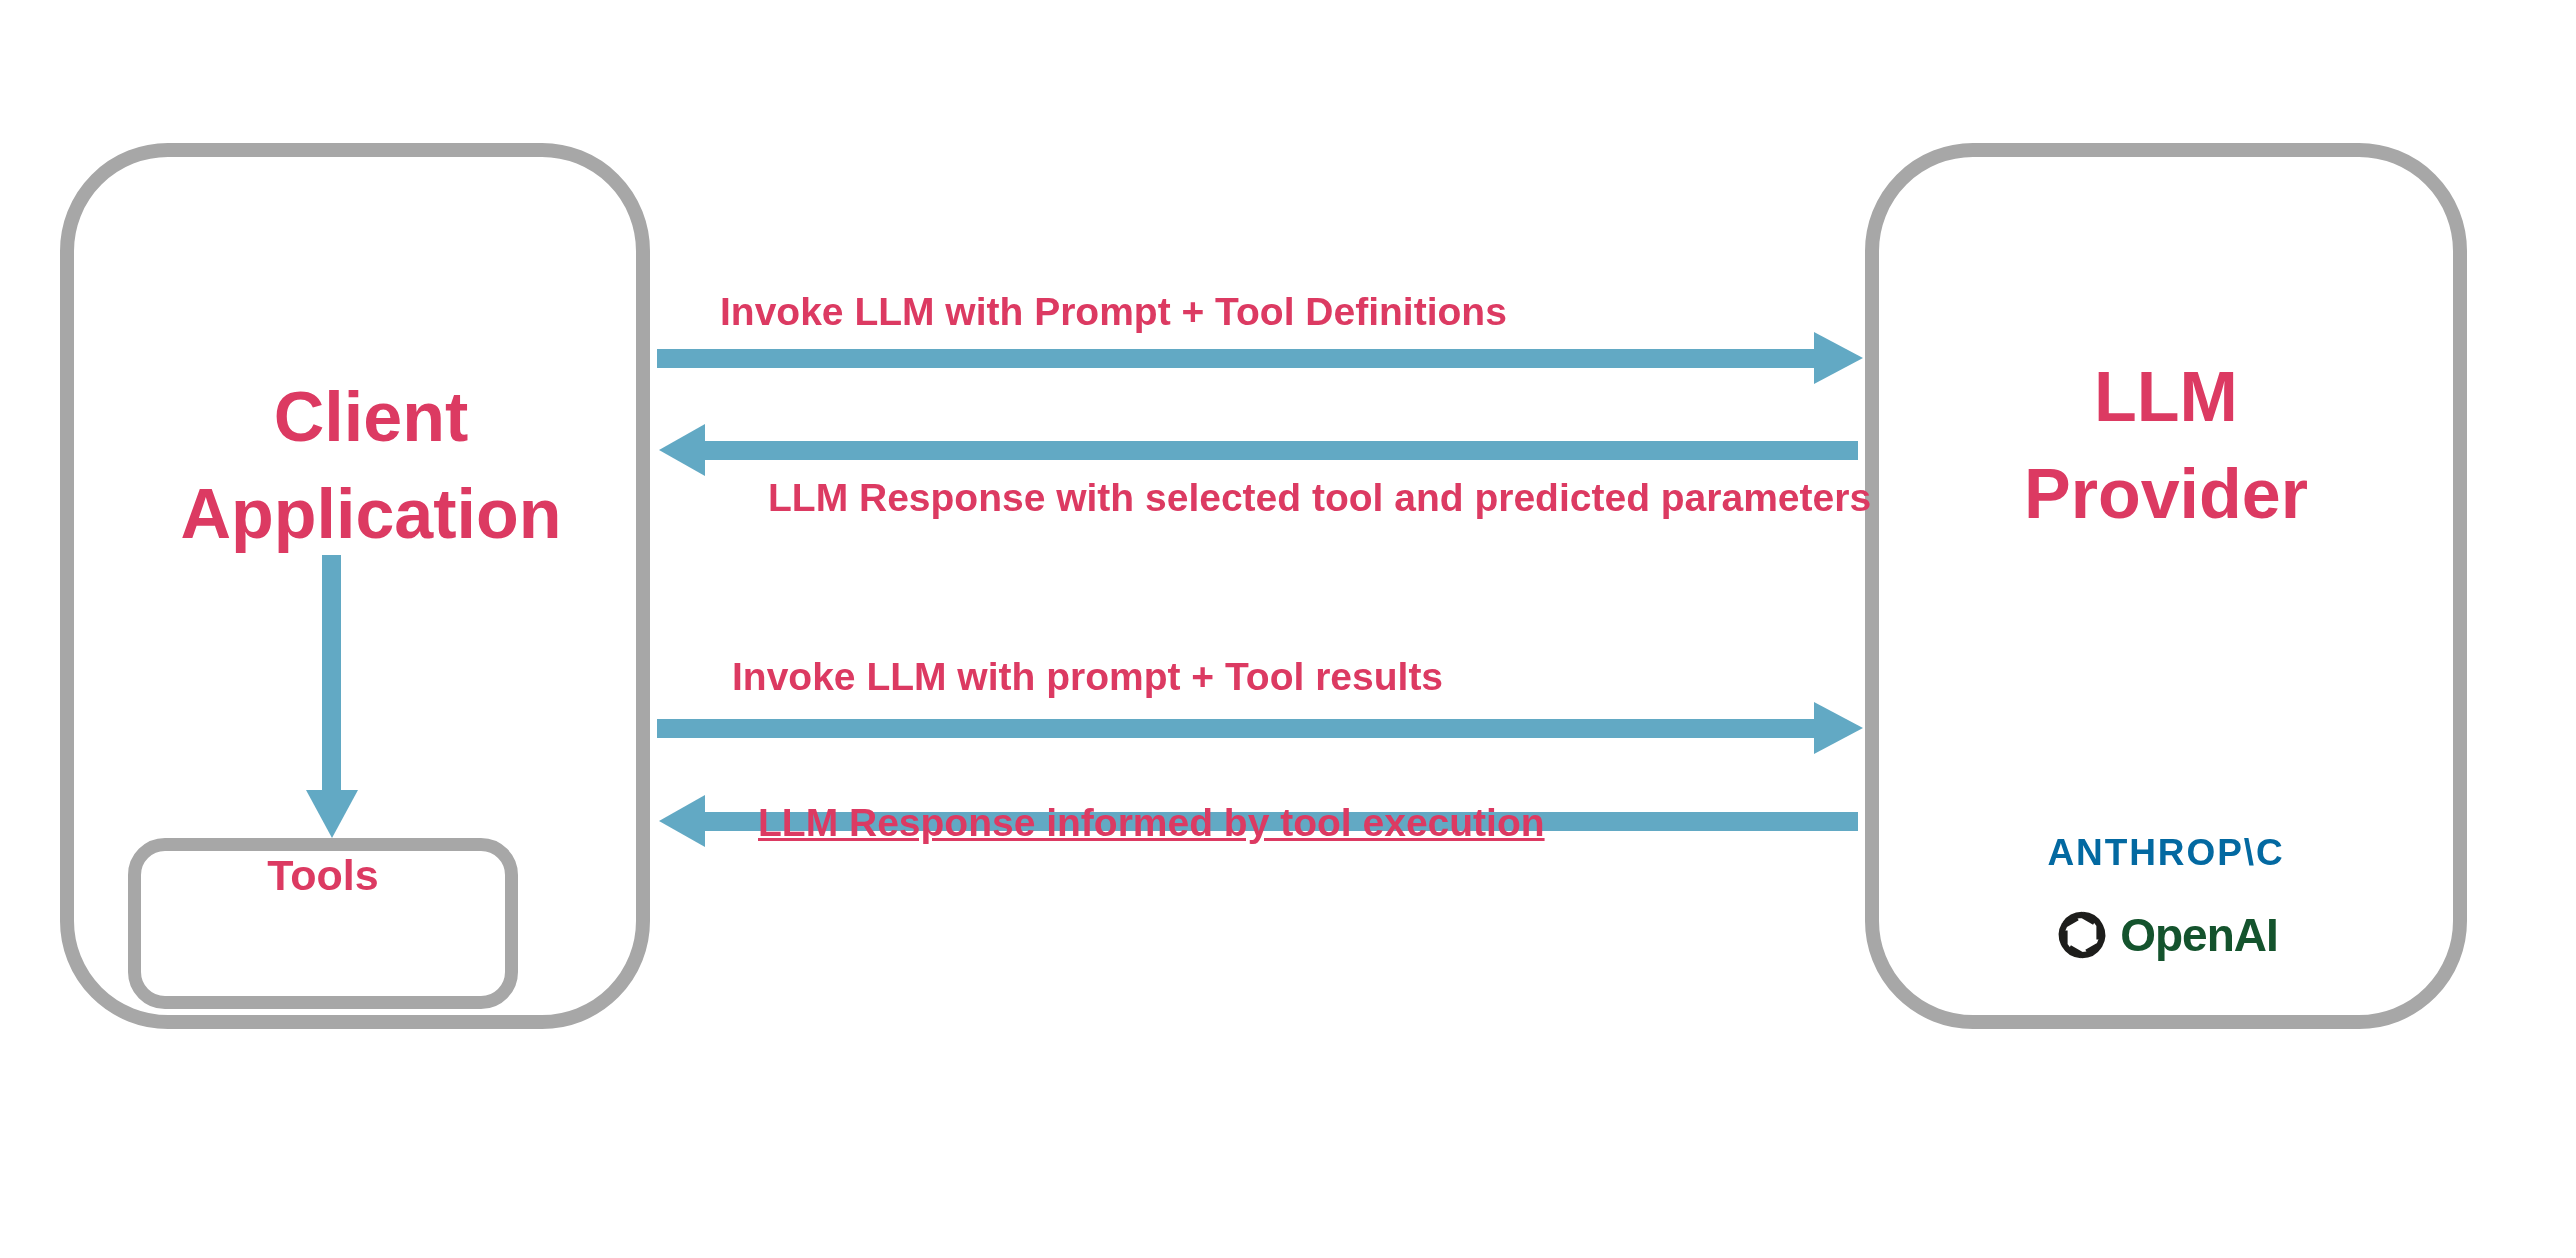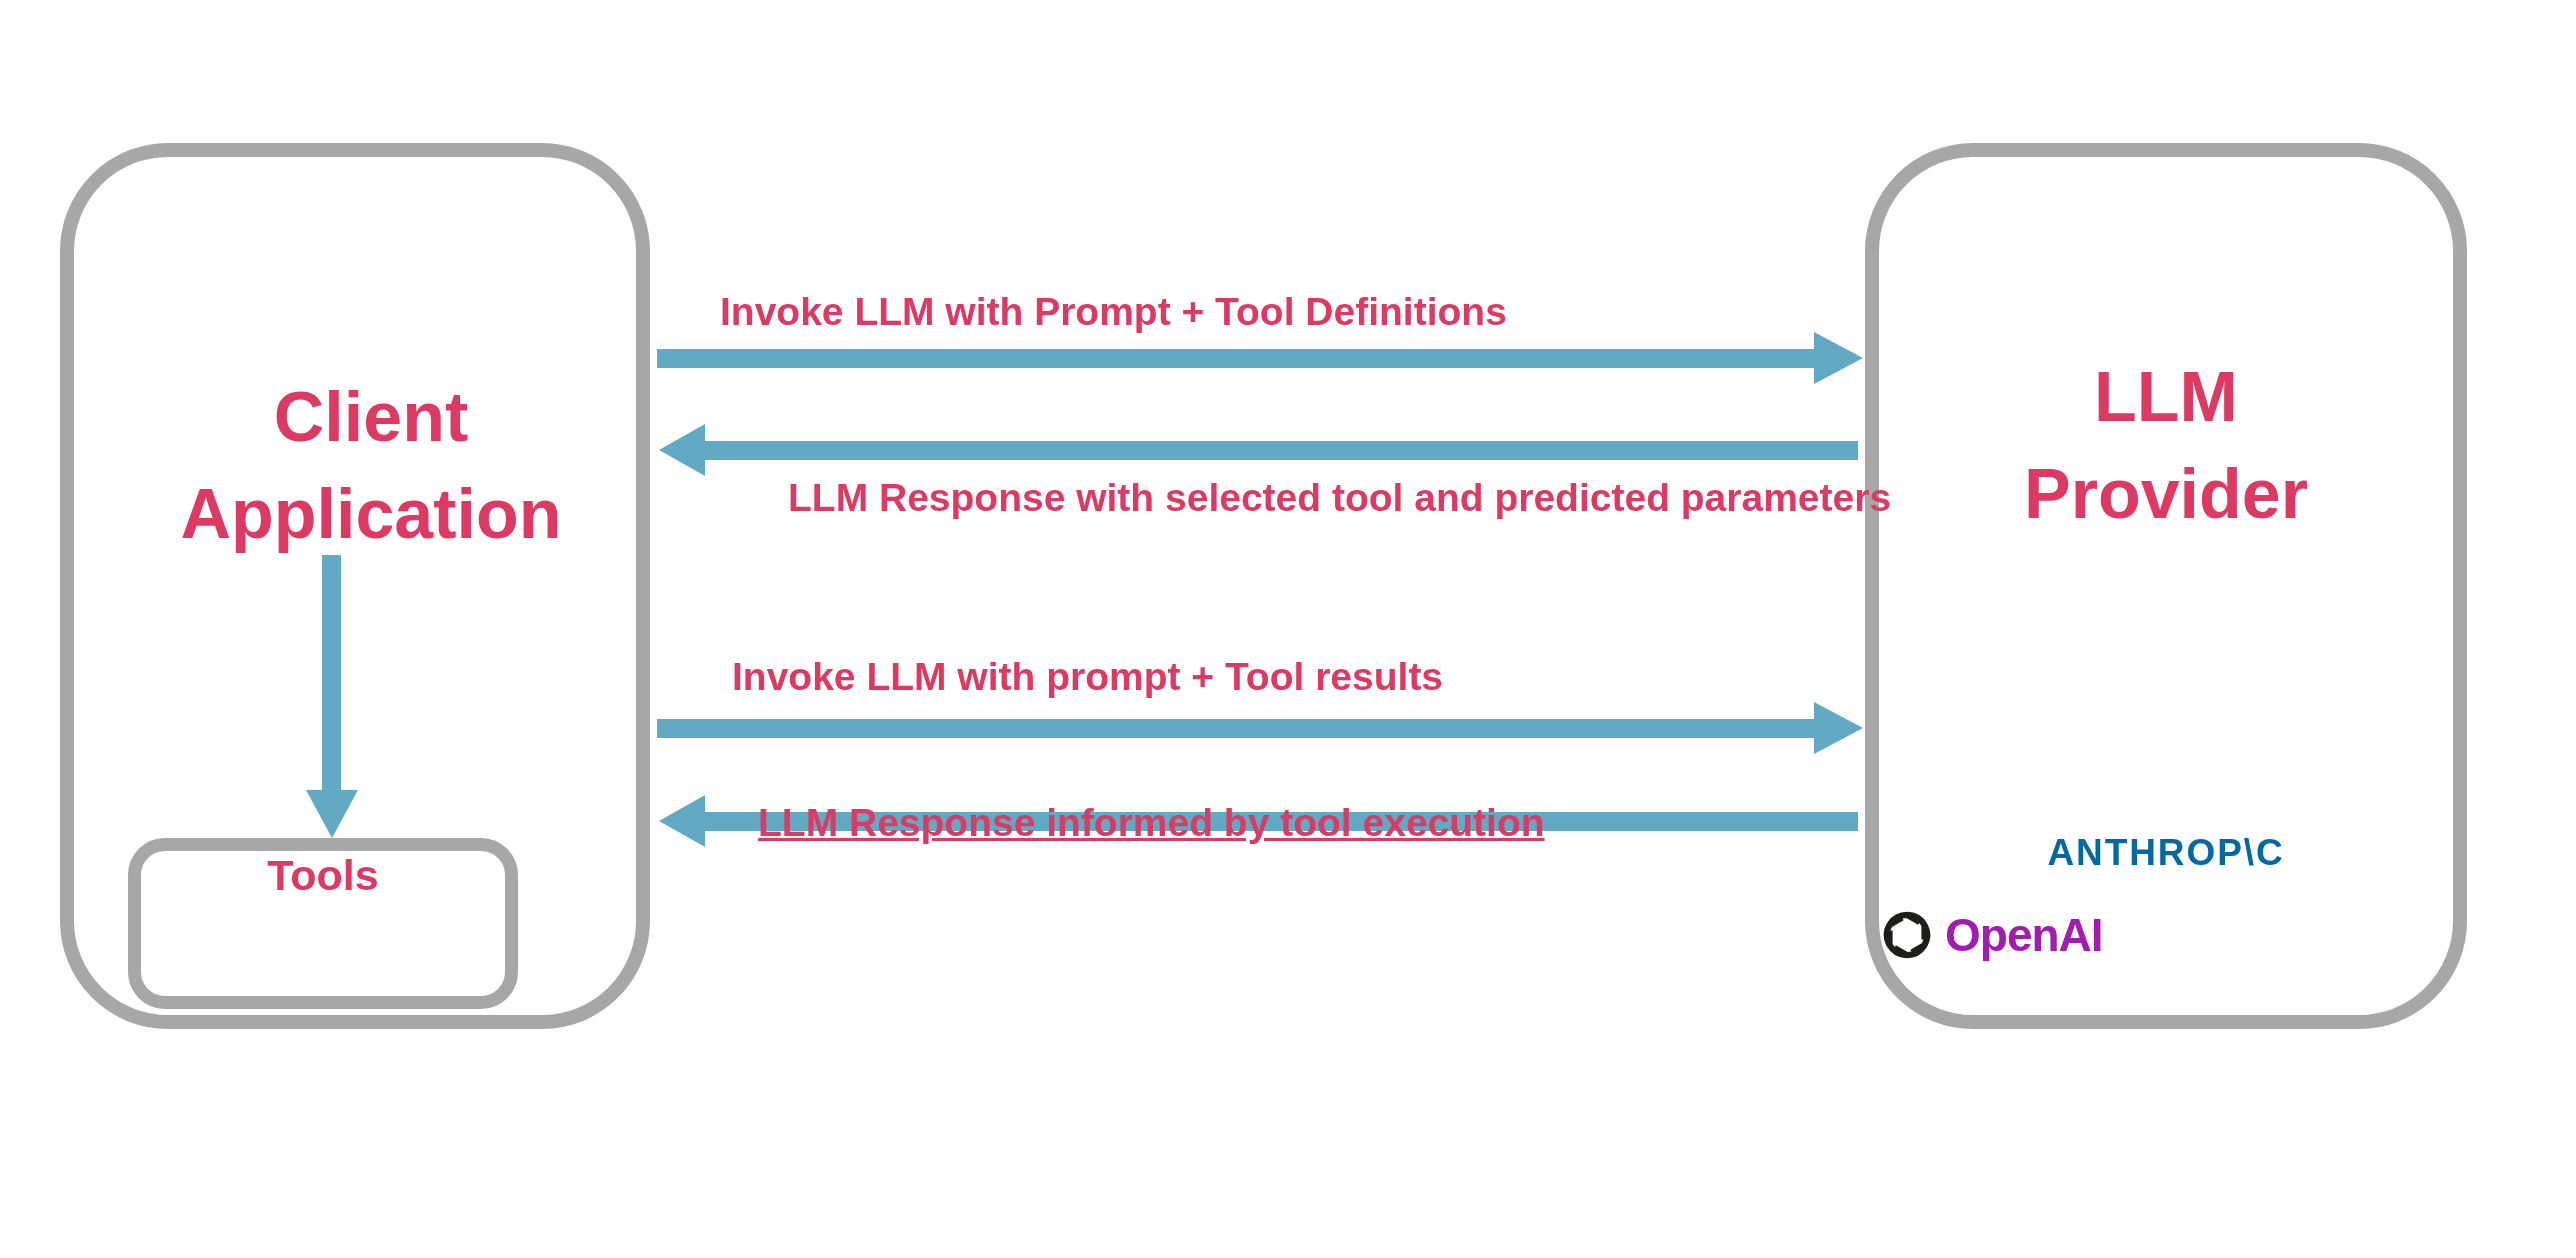--- a/index.html
+++ b/index.html
@@ -94,40 +94,40 @@
   .shaft-flow3 { left: 705px; top: 812px; width: 1153px; }
 
   
   .flow-label {
     position: absolute;
     color: #dc3a62;
     font-size: 39px;
     white-space: nowrap;
   }
   .label-flow0 { left: 720px; top: 290px; }
-  .label-flow1 { left: 788px; top: 476px; }
+  .label-flow1 { left: 768px; top: 476px; }
   .label-flow2 { left: 732px; top: 655px; }
   .label-flow3 { left: 758px; top: 801px; text-decoration: underline; }
 
   
   .anthropic-logo {
     position: absolute;
     left: 0; top: 675px; width: 100%;
     text-align: center;
     color: #0369a1;
     font-size: 37px;
     letter-spacing: 1.9px;
     white-space: nowrap;
   }
   .openai-logo {
     position: absolute;
     left: 0; top: 746px; width: 100%; height: 64px;
-    display: flex; align-items: center; 
+    display: flex; align-items: center; justify-content: center;
     gap: 10px;
-    color: #a21caf;
+    color: #14532d;
   }
   .openai-text { font-size: 46px; letter-spacing: -1px; }
 </style>
 </head>
 <body>
 
 <div class="canvas">
 
   <div class="entity-box client-box">
     <div class="box-title client-title">

